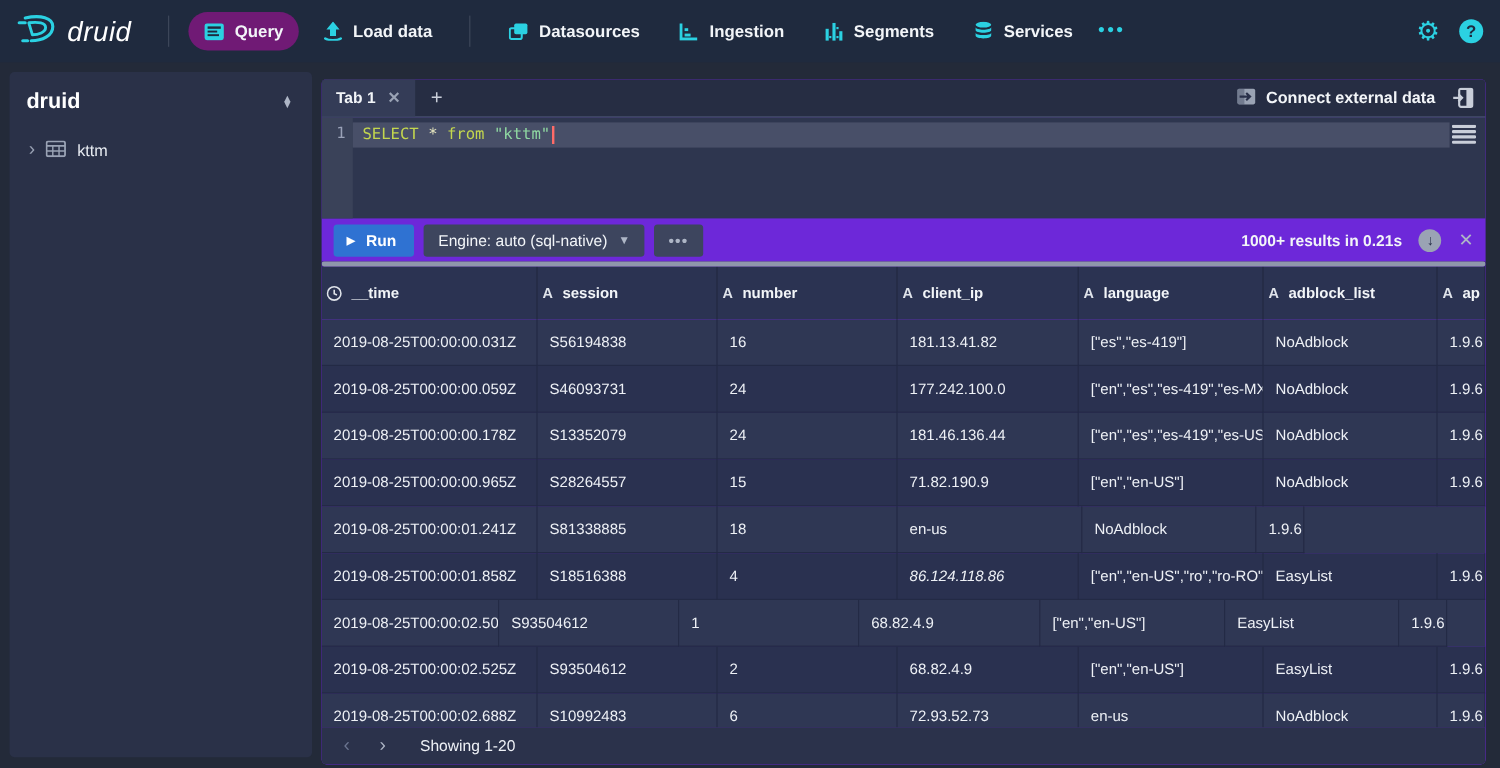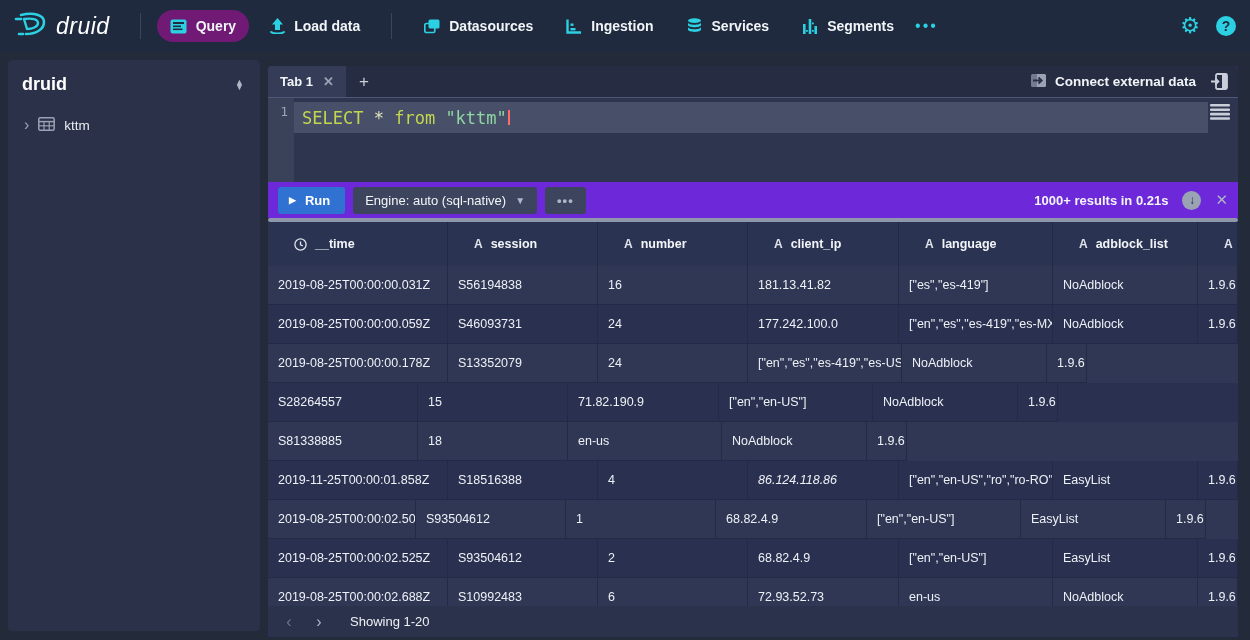--- a/index.html
+++ b/index.html
@@ -61,23 +61,23 @@
   .tab-close { color:#9aa3b5; font-size:13px; cursor:pointer; }
   .tab-add { display:flex; align-items:center; padding:0 13px; color:#c9ced9; font-size:17px; cursor:pointer; }
   .tabrow-right { margin-left:auto; display:flex; align-items:center; gap:14px; padding-right:10px; }
   .connect-btn { display:flex; align-items:center; gap:8px; font-size:13.5px; font-weight:600; cursor:pointer; color:#f2f5f8; }
   .panel-toggle { cursor:pointer; display:flex; align-items:center; }
   
   .editor { height:84px; background:#2e364f; display:flex; position:relative; }
   .gutter { width:26px; background:#3a4259; color:#9aa2b8; font-family:"DejaVu Sans Mono", monospace; font-size:13px; text-align:right; padding:6px 6px 0 0; }
   .code-area { flex:1; padding-top:4px; position:relative; }
   .code-line {
-    height:31px; display:flex; align-items:center; padding-left:8px;
+    height:21px; display:flex; align-items:center; padding-left:8px;
     background:#484f68; width:calc(100% - 30px);
-    font-family:"DejaVu Sans Mono", monospace; font-size:17px; white-space:pre;
+    font-family:"DejaVu Sans Mono", monospace; font-size:13px; white-space:pre;
   }
   .tok-k { color:#c3d64e; }
   .tok-o { color:#e4e4be; }
   .tok-s { color:#8fd8a2; }
   .cursor { display:inline-block; width:2px; height:15px; background:#ff6b68; margin-left:1px; }
   .editor-menu { position:absolute; right:8px; top:6px; cursor:pointer; }
   
   .runrow { height:36px; display:flex; align-items:center; gap:8px; padding:0 10px; }
   .run-btn {
     background:#2f72d2; color:#fff; font-weight:700; font-size:13px;
@@ -98,21 +98,21 @@
     display:flex; align-items:center; justify-content:center; font-size:12px; font-weight:700; cursor:pointer;
   }
   .close-results { color:#aeb6c6; font-size:15px; cursor:pointer; }
   
   .scroll-strip { height:4px; background:#20263a; position:relative; }
   .scroll-strip .thumb { position:absolute; left:0; top:0; height:4px; width:100%; background:#8f97ab; border-radius:2px; }
   
   .grid { flex:1; overflow:hidden; display:flex; flex-direction:column; }
   .grid-head { display:flex; height:44px; background:#2b3352; flex:none; }
   .hcell {
-    display:flex; align-items:center; gap:8px; padding-left:26px;
+    display:flex; align-items:center; gap:8px; padding-left:4px;
     font-size:12.5px; font-weight:700; border-right:1px solid #222942;
     overflow:hidden; white-space:nowrap; flex:none; cursor:pointer;
   }
   .hicon { color:#dfe3ea; font-size:12px; display:inline-flex; }
   .grid-body { flex:1; overflow:hidden; }
   .grow { display:flex; height:39px; }
   .grow.odd  { background:#2f3754; }
   .grow.even { background:#2a3150; }
   .gcell {
     display:flex; align-items:center; padding-left:10px; font-size:12.5px;
@@ -178,40 +178,40 @@
           <svg width="16" height="15" viewBox="0 0 16 15">
             <path d="M1.5 0.5 V13.5 H15" stroke="#2bd1e2" stroke-width="2.4" fill="none"></path>
             <rect x="4.5" y="9" width="5" height="2.4" fill="#2bd1e2"></rect>
             <rect x="4.5" y="4.5" width="3" height="2.4" fill="#2bd1e2"></rect>
           </svg>
         </span>
         <span>Ingestion</span>
       </div>
       <div class="nav-item">
         <span class="nav-icon">
-          <svg width="15" height="16" viewBox="0 0 15 16">
-            <ellipse cx="7.5" cy="2.6" rx="6.5" ry="2.4" fill="#2bd1e2"></ellipse>
-            <path d="M1 4.5 c0 3 13 3 13 0 v2.6 c0 3 -13 3 -13 0 Z" fill="#2bd1e2"></path>
-            <path d="M1 9 c0 3 13 3 13 0 v2.6 c0 3.2 -13 3.2 -13 0 Z" fill="#2bd1e2"></path>
-          </svg>
-        </span>
-        <span>Services</span>
-      </div>
-      <div class="nav-item">
-        <span class="nav-icon">
           <svg width="16" height="15" viewBox="0 0 16 15">
             <rect x="1" y="5" width="2.6" height="10" fill="#2bd1e2"></rect>
             <rect x="6.7" y="0" width="2.6" height="15" fill="#2bd1e2"></rect>
             <rect x="12.4" y="7" width="2.6" height="8" fill="#2bd1e2"></rect>
             <rect x="4" y="11" width="1.8" height="1.8" fill="#2bd1e2"></rect>
             <rect x="10" y="3.5" width="1.8" height="1.8" fill="#2bd1e2"></rect>
             <rect x="10" y="11" width="1.8" height="1.8" fill="#2bd1e2"></rect>
           </svg>
         </span>
         <span>Segments</span>
+      </div>
+      <div class="nav-item">
+        <span class="nav-icon">
+          <svg width="15" height="16" viewBox="0 0 15 16">
+            <ellipse cx="7.5" cy="2.6" rx="6.5" ry="2.4" fill="#2bd1e2"></ellipse>
+            <path d="M1 4.5 c0 3 13 3 13 0 v2.6 c0 3 -13 3 -13 0 Z" fill="#2bd1e2"></path>
+            <path d="M1 9 c0 3 13 3 13 0 v2.6 c0 3.2 -13 3.2 -13 0 Z" fill="#2bd1e2"></path>
+          </svg>
+        </span>
+        <span>Services</span>
       </div>
     </div>
   <div class="nav-more">•••</div>
   <div class="nav-right">
     <div class="gear">⚙</div>
     <div class="help">?</div>
   </div>
 </div>
 
 <div class="sidebar">
@@ -358,41 +358,44 @@
           <div class="gcell" style="width: 150px;">24</div>
           <div class="gcell" style="width: 151px;">177.242.100.0</div>
           <div class="gcell" style="width: 154px;">["en","es","es-419","es-MX"</div>
           <div class="gcell" style="width: 145px;">NoAdblock</div>
           <div class="gcell" style="width: 40px;">1.9.6</div>
         </div>
         <div class="grow odd">
           <div class="gcell" style="width: 180px;">2019-08-25T00:00:00.178Z</div>
           <div class="gcell" style="width: 150px;">S13352079</div>
           <div class="gcell" style="width: 150px;">24</div>
+          <div class="gcell" style="width: 151px;">181.46.136.44</div>
           <div class="gcell" style="width: 154px;">["en","es","es-419","es-US"</div>
           <div class="gcell" style="width: 145px;">NoAdblock</div>
           <div class="gcell" style="width: 40px;">1.9.6</div>
         </div>
         <div class="grow even">
+          <div class="gcell" style="width: 180px;">2019-08-25T00:00:00.965Z</div>
           <div class="gcell" style="width: 150px;">S28264557</div>
           <div class="gcell" style="width: 150px;">15</div>
           <div class="gcell" style="width: 151px;">71.82.190.9</div>
           <div class="gcell" style="width: 154px;">["en","en-US"]</div>
           <div class="gcell" style="width: 145px;">NoAdblock</div>
           <div class="gcell" style="width: 40px;">1.9.6</div>
         </div>
         <div class="grow odd">
+          <div class="gcell" style="width: 180px;">2019-08-25T00:00:01.241Z</div>
           <div class="gcell" style="width: 150px;">S81338885</div>
           <div class="gcell" style="width: 150px;">18</div>
           <div class="gcell" style="width: 154px;">en-us</div>
           <div class="gcell" style="width: 145px;">NoAdblock</div>
           <div class="gcell" style="width: 40px;">1.9.6</div>
         </div>
         <div class="grow even">
-          <div class="gcell" style="width: 180px;">2019-11-25T00:00:01.858Z</div>
+          <div class="gcell" style="width: 180px;">2019-08-25T00:00:01.858Z</div>
           <div class="gcell" style="width: 150px;">S18516388</div>
           <div class="gcell" style="width: 150px;">4</div>
           <div class="gcell" style="width: 151px; font-style: italic;">86.124.118.86</div>
           <div class="gcell" style="width: 154px;">["en","en-US","ro","ro-RO"</div>
           <div class="gcell" style="width: 145px;">EasyList</div>
           <div class="gcell" style="width: 40px;">1.9.6</div>
         </div>
         <div class="grow odd">
           <div class="gcell" style="width: 148px;">2019-08-25T00:00:02.501Z</div>
           <div class="gcell" style="width: 150px;">S93504612</div>

